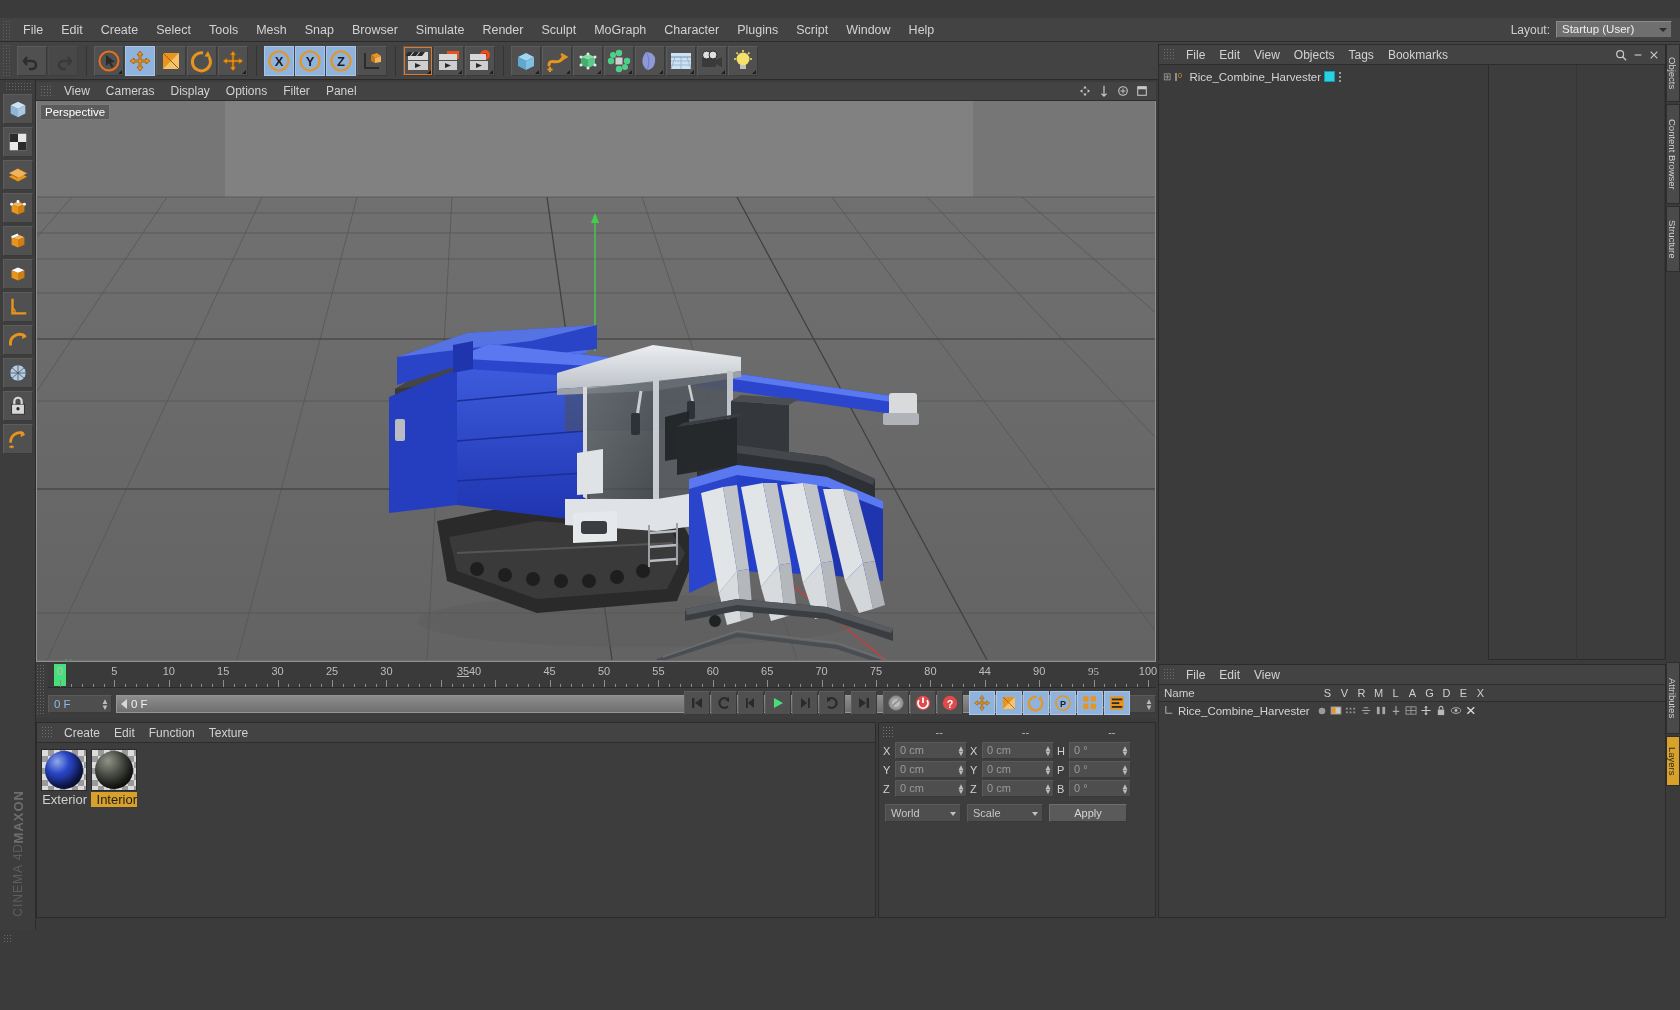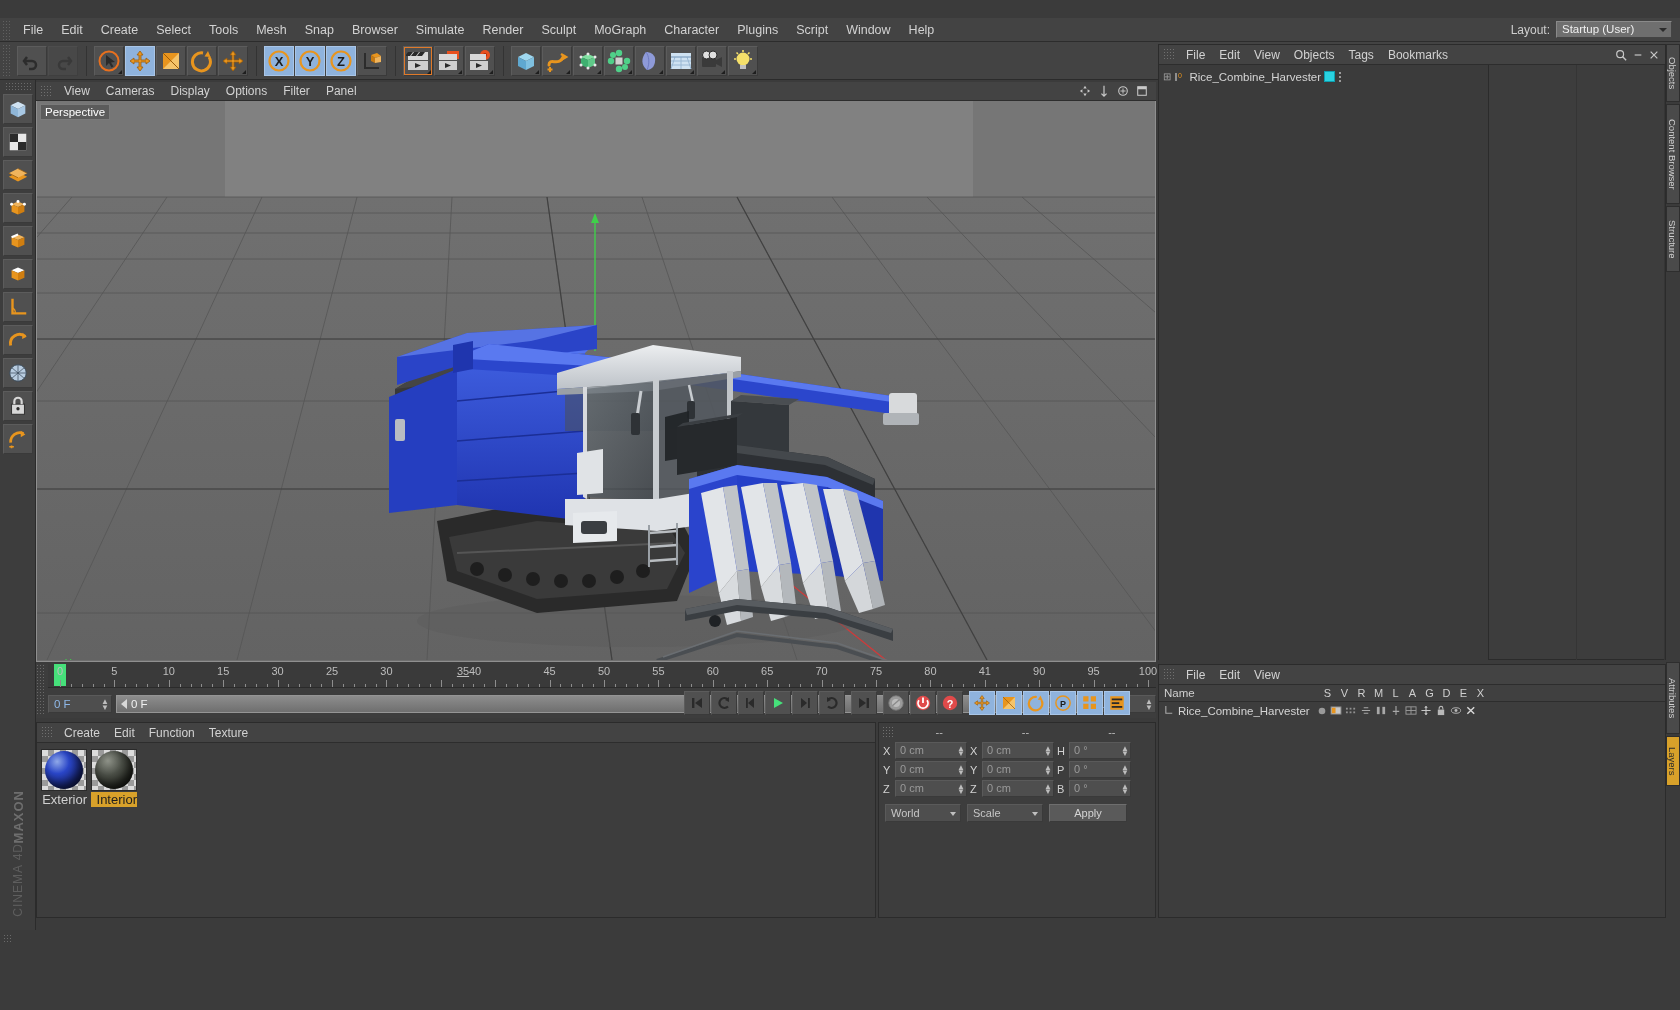--- a/index.html
+++ b/index.html
@@ -926,23 +926,23 @@
         <div class="tick-lbl" style="left: 415px; text-decoration: underline;">35</div>
         <div class="tick-lbl" style="left: 427px;">40</div>
         <div class="tick-lbl" style="left: 501.6px;">45</div>
         <div class="tick-lbl" style="left: 556px;">50</div>
         <div class="tick-lbl" style="left: 610.4px;">55</div>
         <div class="tick-lbl" style="left: 664.8px;">60</div>
         <div class="tick-lbl" style="left: 719.2px;">65</div>
         <div class="tick-lbl" style="left: 773.6px;">70</div>
         <div class="tick-lbl" style="left: 828px;">75</div>
         <div class="tick-lbl" style="left: 882.4px;">80</div>
-        <div class="tick-lbl" style="left: 936.8px;">41</div>
+        <div class="tick-lbl" style="left: 936.8px;">44</div>
         <div class="tick-lbl" style="left: 991.2px;">90</div>
-        <div class="tick-lbl" style="left: 1045.6px;">95</div>
+        <div class="tick-lbl" style="left: 1045.6px; font-family: Liberation Serif, serif;">95</div>
         <div class="tick-lbl" style="left: 1100px;">100</div>
       </div>
     <div class="tl-fieldrow">
       <div class="numfield" style="width:64px">0 F
         <span class="spin">▲<br>▼</span>
       </div>
       <div class="rangebar">
         <span style="display:flex;align-items:center;gap:4px;">
           <span class="rb-arrow rb-left"></span>
           <span>0 F</span>

